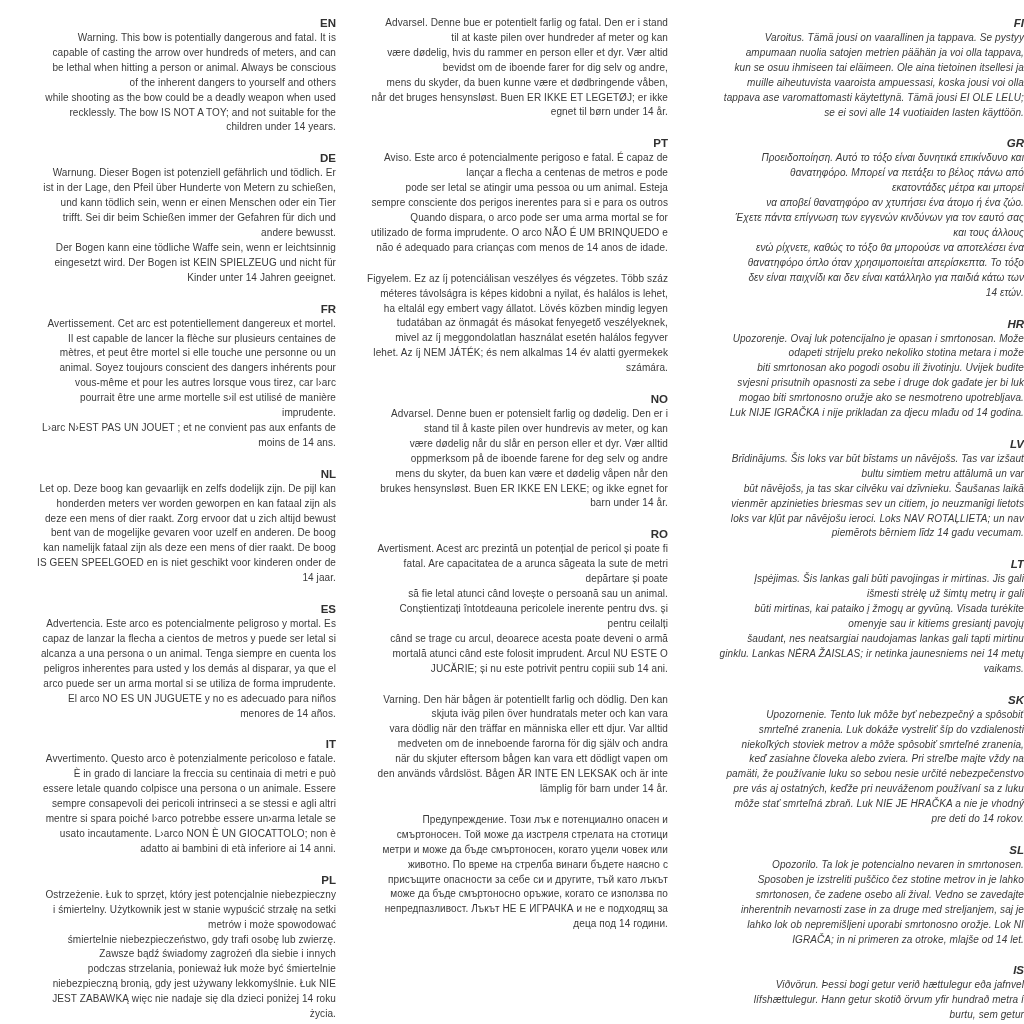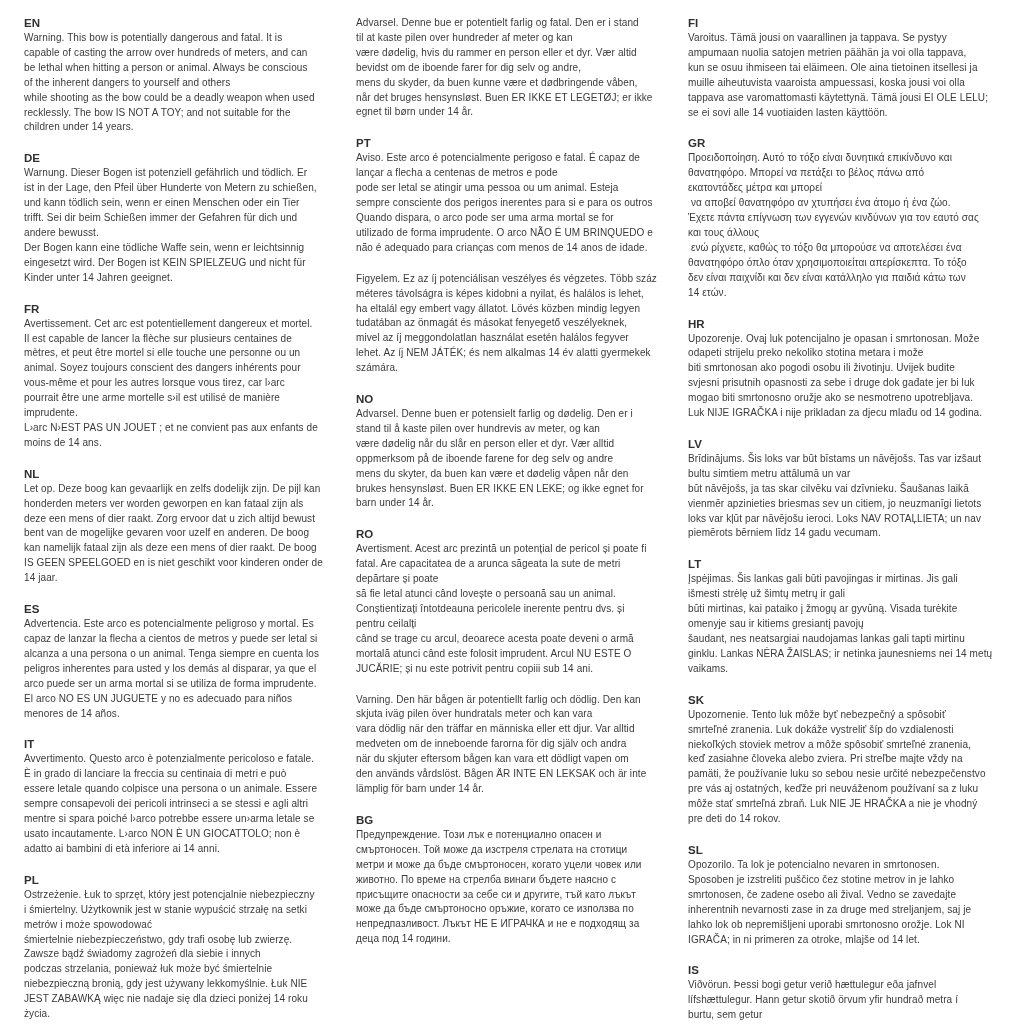--- a/index.html
+++ b/index.html
@@ -11,28 +11,30 @@
     width: 1024px;
     height: 1024px;
     box-sizing: border-box;
     background: #ffffff;
     display: flex;
     padding: 16px 8px 0 24px;
     gap: 20px;
     overflow: hidden;
     font-family: "Liberation Sans", "DejaVu Sans", sans-serif;
     color: #3a3a3a;
+    text-align: right;
   }
   .column {
     width: 312px;
     flex: 0 0 312px;
   }
   .column.wide {
     width: 336px;
     flex: 0 0 336px;
+    font-style: italic;
   }
   .section {
     margin-bottom: 16px;
   }
   .lang-code {
     font-weight: bold;
     font-size: 11.5px;
     line-height: 15px;
     color: #303030;
   }
@@ -178,21 +180,20 @@
       <div class="section">
         <div class="warning-text">Varning. Den här bågen är potentiellt farlig och dödlig. Den kan
 skjuta iväg pilen över hundratals meter och kan vara
 vara dödlig när den träffar en människa eller ett djur. Var alltid
 medveten om de inneboende farorna för dig själv och andra
 när du skjuter eftersom bågen kan vara ett dödligt vapen om
 den används vårdslöst. Bågen ÄR INTE EN LEKSAK och är inte
 lämplig för barn under 14 år.</div>
       </div>
       <div class="section">
-        <div class="lang-code">BG</div>
         <div class="warning-text">Предупреждение. Този лък е потенциално опасен и
 смъртоносен. Той може да изстреля стрелата на стотици
 метри и може да бъде смъртоносен, когато уцели човек или
 животно. По време на стрелба винаги бъдете наясно с
 присъщите опасности за себе си и другите, тъй като лъкът
 може да бъде смъртоносно оръжие, когато се използва по
 непредпазливост. Лъкът НЕ Е ИГРАЧКА и не е подходящ за
 деца под 14 години.</div>
       </div>
     </div>

